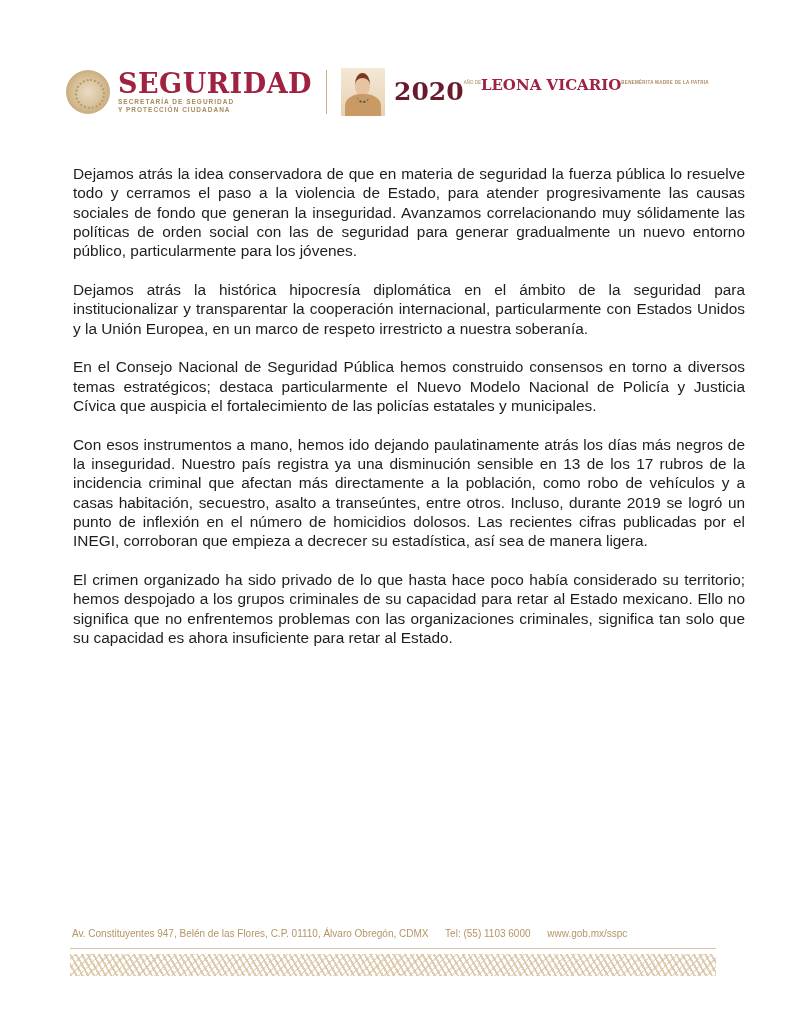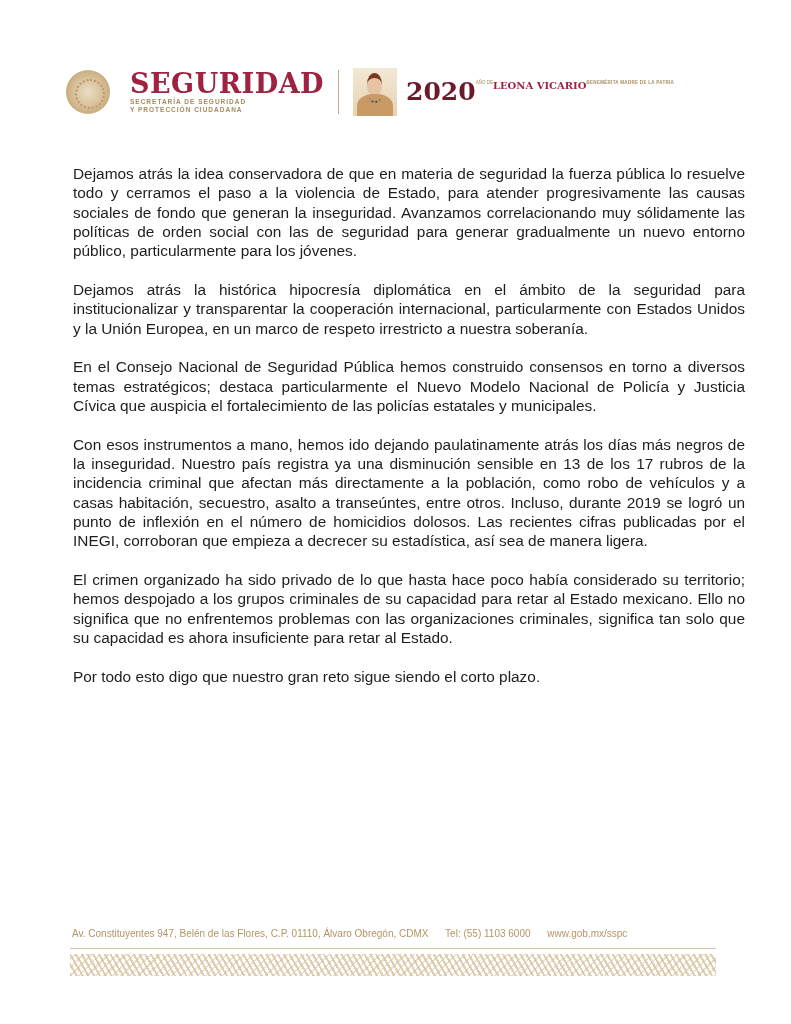--- a/index.html
+++ b/index.html
@@ -1,32 +1,32 @@
 <!DOCTYPE html>
 <html><head>
 <meta charset="utf-8">
 <style>
   html, body { margin: 0; padding: 0; background: #ffffff; }
   body { width: 791px; height: 1024px; position: relative; overflow: hidden; font-family: "Liberation Sans", sans-serif; color: #1c1c1c; }
 
   .header { position: absolute; left: 66px; top: 66px; height: 52px; display: flex; align-items: center; }
   .seal { width: 44px; height: 44px; border-radius: 50%; background: radial-gradient(circle at 50% 50%, #e9dcc4 0%, #d8c29b 45%, #c9ad80 70%, #e8dcc6 100%); position: relative; }
   .seal::after { content: ""; position: absolute; left: 9px; top: 9px; width: 26px; height: 26px; border-radius: 50%; border: 2px dotted #b8976a; }
-  .brand { margin-left: 20px; display: flex; flex-direction: column; }
+  .brand { margin-left: 8px; display: flex; flex-direction: column; }
   .brand-title { font-family: "DejaVu Serif", serif; font-weight: bold; font-size: 27px; color: #9f2241; letter-spacing: 0.5px; line-height: 28px; }
   .brand-sub { font-size: 6.5px; font-weight: bold; color: #a88a5e; letter-spacing: 1px; line-height: 8px; text-transform: uppercase; }
   .divider-v { width: 1px; height: 44px; background: #c9ad80; margin: 0 14px 0 14px; }
   .portrait { width: 44px; height: 48px; background: linear-gradient(180deg, #f3e8d6 0%, #e7d2b2 100%); position: relative; overflow: hidden; }
   .portrait .head { position: absolute; left: 14px; top: 5px; width: 15px; height: 18px; border-radius: 50% 50% 45% 45%; background: #e6c3a2; border-top: 5px solid #7a3a22; }
   .portrait .body { position: absolute; left: 4px; top: 26px; width: 36px; height: 26px; border-radius: 45% 45% 0 0; background: #c99a63; }
   .portrait .necklace { position: absolute; left: 16px; top: 27px; width: 12px; height: 6px; border-bottom: 2px dotted #3a4a5a; border-radius: 0 0 8px 8px; }
   .year-block { margin-left: 9px; display: flex; }
   .year { font-family: "DejaVu Serif", serif; font-weight: bold; font-size: 25px; color: #6b1a2b; line-height: 24px; }
   .year-small { font-size: 4.5px; color: #a88a5e; line-height: 5px; }
-  .leona { font-family: "DejaVu Serif", serif; font-weight: bold; font-size: 10px; color: #9f2241; line-height: 11px; }
+  .leona { font-family: "DejaVu Serif", serif; font-weight: bold; font-size: 15px; color: #9f2241; line-height: 11px; }
   .leona-sub { font-size: 4.5px; font-weight: bold; color: #a88a5e; line-height: 6px; letter-spacing: 0.3px; }
 
   .content { position: absolute; left: 73px; top: 164px; width: 672px; font-size: 15.4px; line-height: 19.3px; color: #1e1e1e; }
   .content p { margin: 0 0 19.5px 0; text-align: justify; }
   .content p.last { text-align: left; }
 
   .footer-line { position: absolute; left: 72px; top: 928px; width: 650px; font-size: 10px; color: #b59466; white-space: nowrap; }
   .footer-line span { margin-right: 14px; }
   .footer-rule { position: absolute; left: 70px; top: 948px; width: 646px; height: 1px; background: #d8c4a2; }
   .pattern { position: absolute; left: 70px; top: 954px; width: 646px; height: 22px;
@@ -58,21 +58,20 @@
     <span class="leona-sub">BENEMÉRITA MADRE DE LA PATRIA</span>
   </div>
 </div>
 
 <div class="content">
   <p>Dejamos atrás la idea conservadora de que en materia de seguridad la fuerza pública lo resuelve todo y cerramos el paso a la violencia de Estado, para atender progresivamente las causas sociales de fondo que generan la inseguridad. Avanzamos correlacionando muy sólidamente las políticas de orden social con las de seguridad para generar gradualmente un nuevo entorno público, particularmente para los jóvenes.</p>
   <p>Dejamos atrás la histórica hipocresía diplomática en el ámbito de la seguridad para institucionalizar y transparentar la cooperación internacional, particularmente con Estados Unidos y la Unión Europea, en un marco de respeto irrestricto a nuestra soberanía.</p>
   <p>En el Consejo Nacional de Seguridad Pública hemos construido consensos en torno a diversos temas estratégicos; destaca particularmente el Nuevo Modelo Nacional de Policía y Justicia Cívica que auspicia el fortalecimiento de las policías estatales y municipales.</p>
   <p>Con esos instrumentos a mano, hemos ido dejando  paulatinamente atrás los días más negros de la inseguridad. Nuestro país registra ya una disminución sensible en 13 de los 17 rubros de la incidencia criminal que afectan más directamente a la población, como robo de vehículos y a casas habitación, secuestro,  asalto a transeúntes, entre otros. Incluso, durante 2019 se logró un punto de inflexión en el número de homicidios dolosos. Las recientes cifras publicadas por el INEGI, corroboran que empieza a decrecer su estadística, así sea de manera ligera.</p>
   <p>El crimen organizado ha sido privado de lo que hasta hace poco había considerado su territorio; hemos despojado a los grupos criminales de su capacidad para retar al Estado mexicano. Ello no significa que no enfrentemos problemas con las organizaciones criminales, significa tan solo que su capacidad es ahora insuficiente para retar al Estado.</p>
-  <p class="last">Por todo esto digo que nuestro gran reto sigue siendo el corto plazo.</p>
 </div>
 
 <div class="footer-line">
   <span>Av. Constituyentes 947, Belén de las Flores, C.P. 01110, Álvaro Obregón, CDMX</span>
   <span>Tel: (55) 1103 6000</span>
   <span>www.gob.mx/sspc</span>
 </div>
 <div class="footer-rule"></div>
 <div class="pattern"></div>
 

